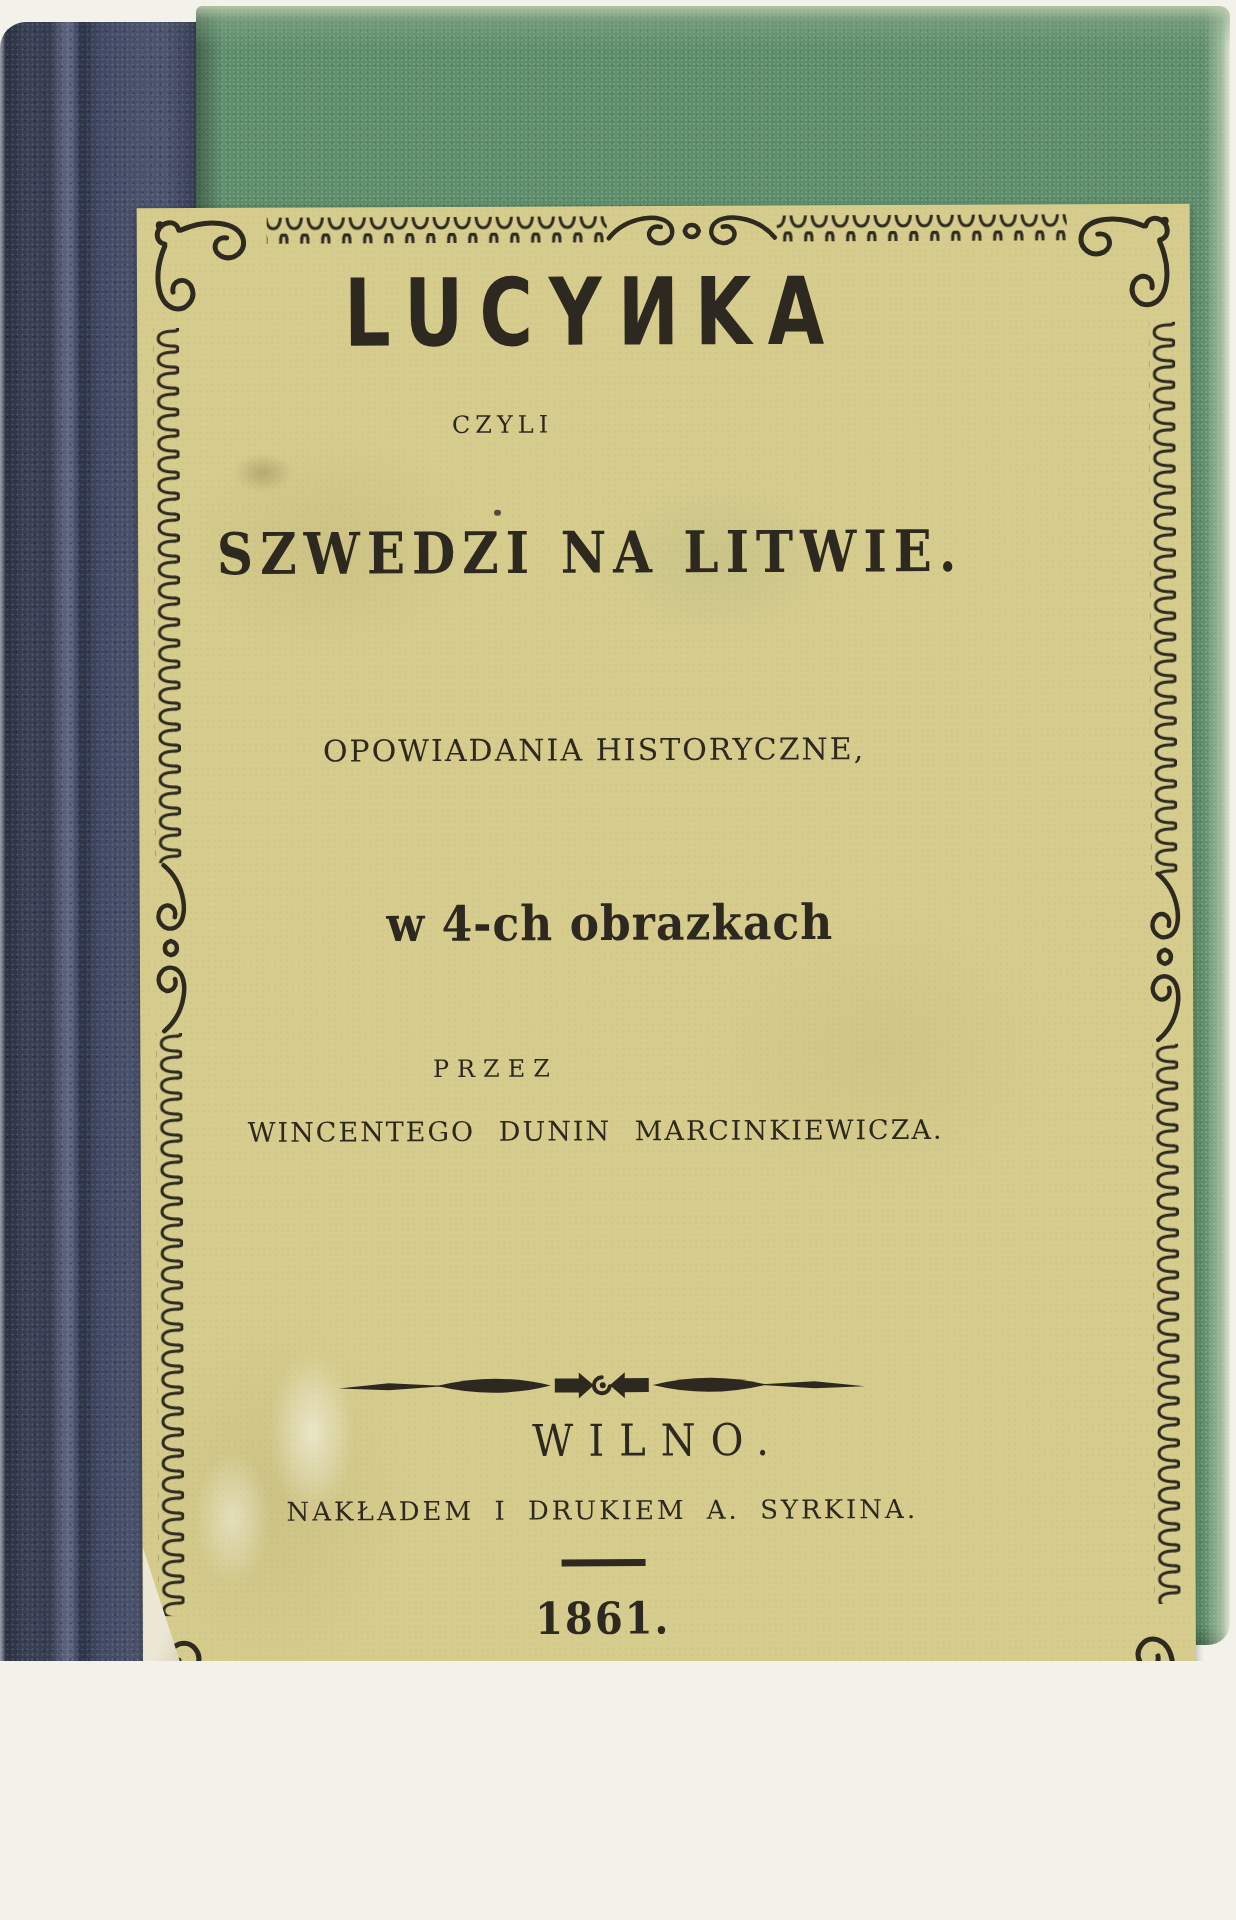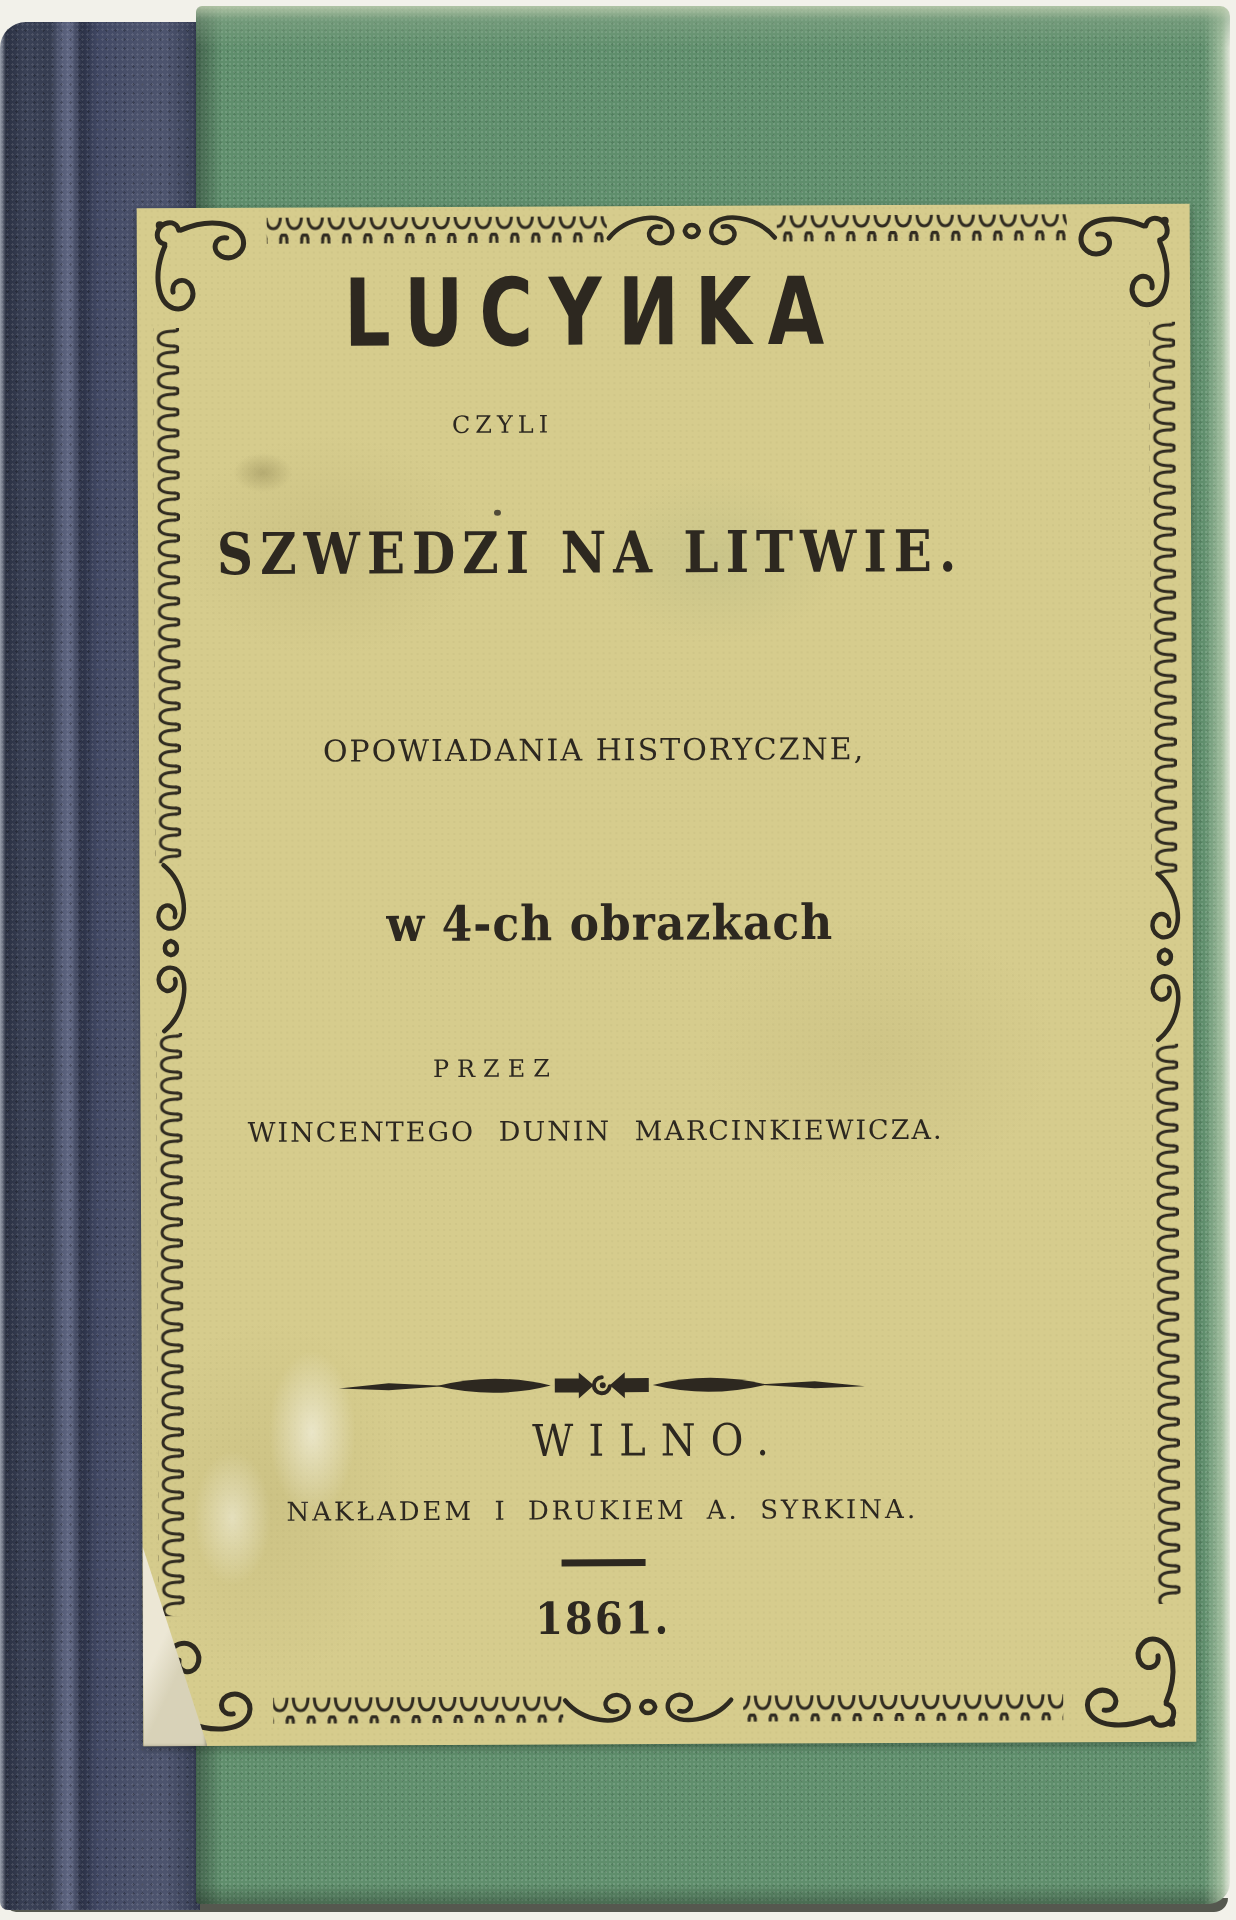--- a/index.html
+++ b/index.html
@@ -1,16 +1,16 @@
 <!DOCTYPE html>
 <html><head>
 <meta charset="utf-8">
 <style>
   html,body{margin:0;padding:0;background:#f2f1ea;}
-  .scene{position:relative;width:1236px;height:1920px;overflow:hidden;
+  .scene{position:relative;width:1236px;height:1661px;overflow:hidden;
          background:#f2f1ea;font-family:"DejaVu Serif",serif;}
 
   
   .bottom-edge{position:absolute;left:6px;right:8px;top:1898px;height:14px;
     background:#55584f;border-radius:0 0 14px 10px;}
 
   .spine{position:absolute;left:0;top:22px;width:200px;height:1888px;
     border-top-left-radius:26px;border-bottom-left-radius:8px;
     background:linear-gradient(90deg,
       #9aa0ad 0px,#2a3042 6px,#3a4156 26px,#353c50 50px,#555c77 62px,

